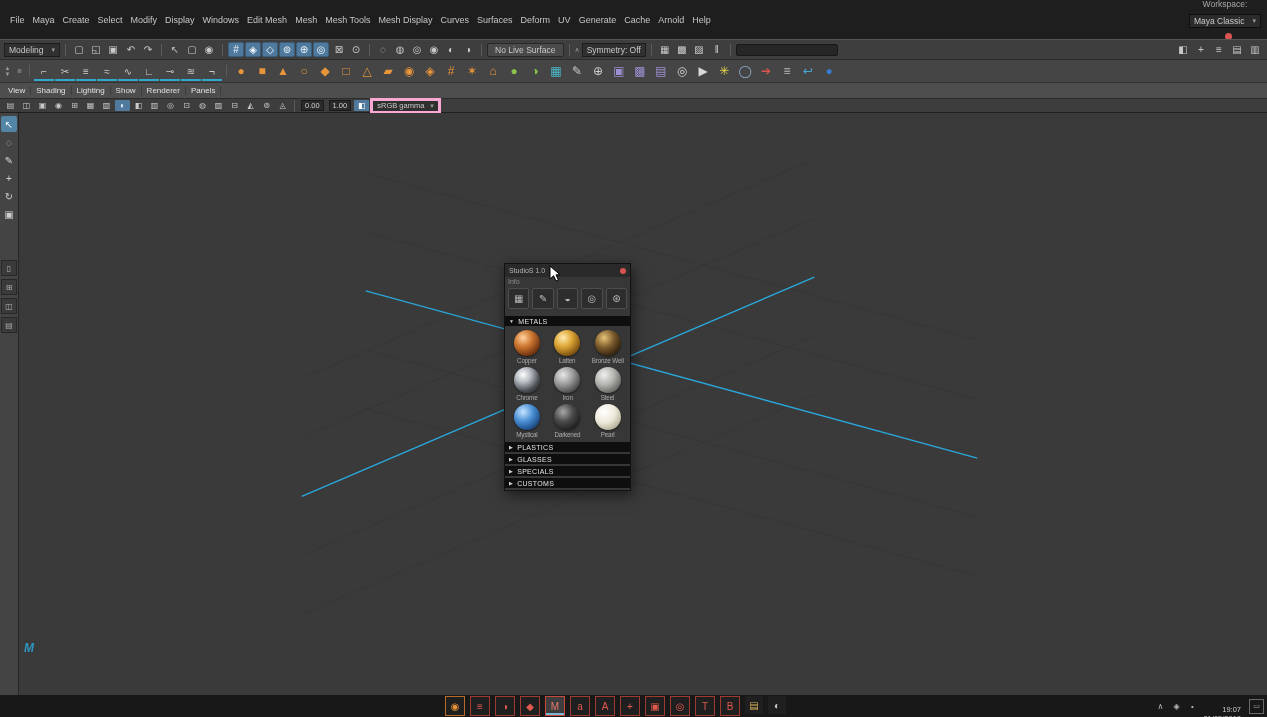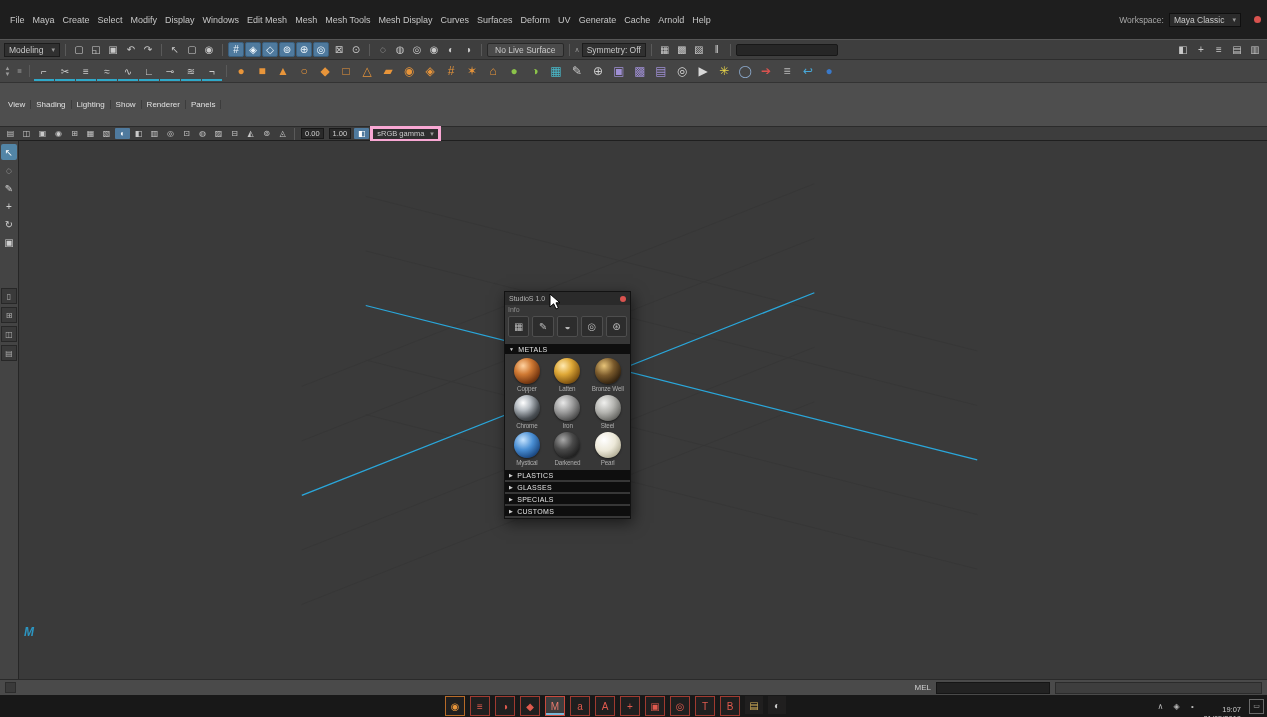--- a/index.html
+++ b/index.html
@@ -7,21 +7,21 @@
     width:1267px;height:717px;overflow:hidden;background:#3a3a3a;
     font-family:"Liberation Sans","DejaVu Sans",sans-serif;
     -webkit-font-smoothing:antialiased;color:#ccc;user-select:none;
   }
   .app{position:relative;width:1267px;height:717px;display:flex;flex-direction:column;}
 
   
   .menubar{height:39px;flex:0 0 auto;background:#1e1e1e;display:flex;align-items:center;
     padding:0 6px;font-size:9px;color:#c6c6c6;}
   .mi{padding:0 4px;white-space:nowrap;cursor:default;}
-  .ws{margin-left:auto;display:flex;align-items:center;gap:5px;color:#a8a8a8;font-size:8.5px;}
+  .ws{margin-left:auto;display:flex;align-items:center;gap:5px;color:#a8a8a8;font-size:8.5px;flex-direction:column;}
   .wsdd{background:#2b2b2b;border:1px solid #0f0f0f;padding:1px 4px;display:flex;gap:8px;
     align-items:center;color:#c9c9c9;min-width:62px;font-size:8.5px;}
   .arr{font-size:7px;color:#999;}
   .reddot{width:7px;height:7px;border-radius:50%;background:#d9534f;margin-left:8px;}
 
   
   .statusline{height:19px;flex:0 0 auto;background:#3e3e3e;border-top:1px solid #565656;
     display:flex;align-items:center;padding:0 4px;gap:2px;}
   .dd{background:#303030;border:1px solid #1c1c1c;color:#c9c9c9;font-size:8.5px;
     padding:1px 4px;display:flex;gap:8px;align-items:center;white-space:nowrap;}
@@ -39,21 +39,21 @@
   .shelf{height:22px;flex:0 0 auto;background:#454545;border-top:1px solid #2d2d2d;
     display:flex;align-items:center;padding:0 2px;gap:1px;}
   .shelftab{width:11px;height:18px;display:flex;flex-direction:column;align-items:center;
     justify-content:center;color:#9a9a9a;font-size:6px;line-height:1;}
   .scell{width:20px;height:20px;display:flex;align-items:center;justify-content:center;
     font-size:12px;flex:0 0 auto;}
   .scell.cv{box-shadow:inset 0 -2px 0 #2fa9c9;font-size:10px;}
 
   
   .vp-menubar{height:11px;flex:0 0 auto;background:#4e4e4e;border-top:1px solid #333;
-    display:flex;align-items:center;font-size:8px;color:#e0e0e0;padding:16px 3px;}
+    display:flex;align-items:center;font-size:8px;color:#e0e0e0;padding:2px 3px;}
   .vmi{padding:0 5px;border-right:1px solid #3c3c3c;white-space:nowrap;}
   .vp-toolbar{height:13px;flex:0 0 auto;background:#3d3d3d;border-top:1px solid #2b2b2b;
     border-bottom:1px solid #1f1f1f;display:flex;align-items:center;padding:0 3px;gap:1px;
     font-size:8px;color:#c9c9c9;}
   .vcell{width:15px;height:11px;display:flex;align-items:center;justify-content:center;
     font-size:8px;flex:0 0 auto;border-radius:1px;}
   .numfield{background:#2a2a2a;border:1px solid #191919;color:#cfcfcf;padding:0 3px;
     font-size:7.5px;height:9px;line-height:9px;margin:0 2px;}
   .vdd{background:#2f2f2f;border:3px solid #f9a8d4;color:#c9c9c9;font-size:7.5px;
     padding:0 4px;display:flex;gap:6px;align-items:center;height:10px;}
@@ -414,27 +414,20 @@
       </div>
 
       <span class="cursor">
         <svg width="12" height="18" viewBox="0 0 12 18">
           <path d="M1,1 L1,14 L4.6,10.8 L7,16 L9.4,14.9 L7,9.8 L11,9.8 Z" fill="#ffffff" stroke="#000000" stroke-width="1"></path>
         </svg>
       </span>
     </div>
   </div>
 
-  <div class="command-bar">
-    <span class="cbicon"></span>
-    <span class="cmdspacer"></span>
-    <span class="mel">MEL</span>
-    <span class="cmdfield"></span>
-    <span class="cmdfield2"></span>
-  </div>
 
   <div class="taskbar">
     <div class="tb-center">
       <span class="tb-icon" style=";color:#e8953a;border:1px solid #b86a28">◉</span>
         <span class="tb-icon" style=";color:#e05a4e;border:1px solid #a03a30">≡</span>
         <span class="tb-icon" style=";color:#e05a4e;border:1px solid #a03a30">◑</span>
         <span class="tb-icon" style=";color:#e05a4e;border:1px solid #a03a30">◆</span>
         <span class="tb-icon" style=";color:#e87a6e;border:1px solid #c9493d;background:#3d3d3d;box-shadow:inset 0 -2px 0 #7ab8d8">M</span>
         <span class="tb-icon" style=";color:#e05a4e;border:1px solid #a03a30">a</span>
         <span class="tb-icon" style=";color:#e05a4e;border:1px solid #a03a30">A</span>

